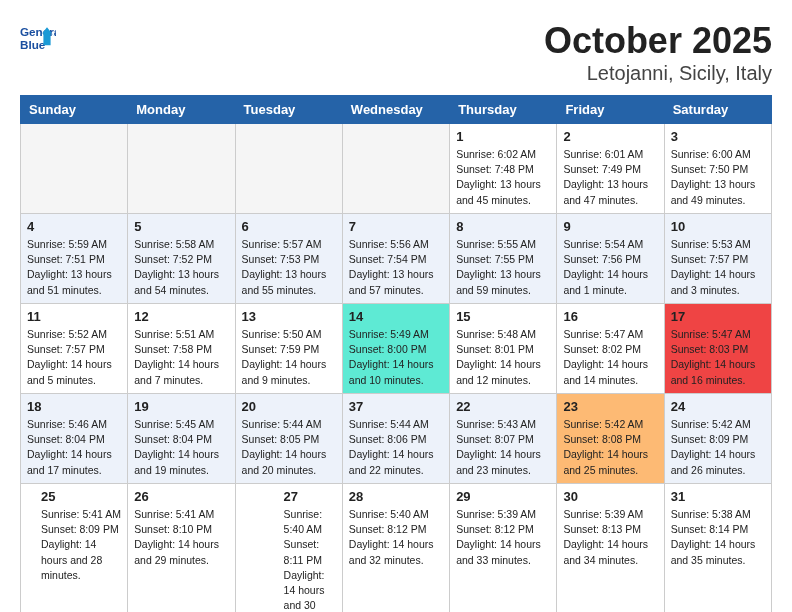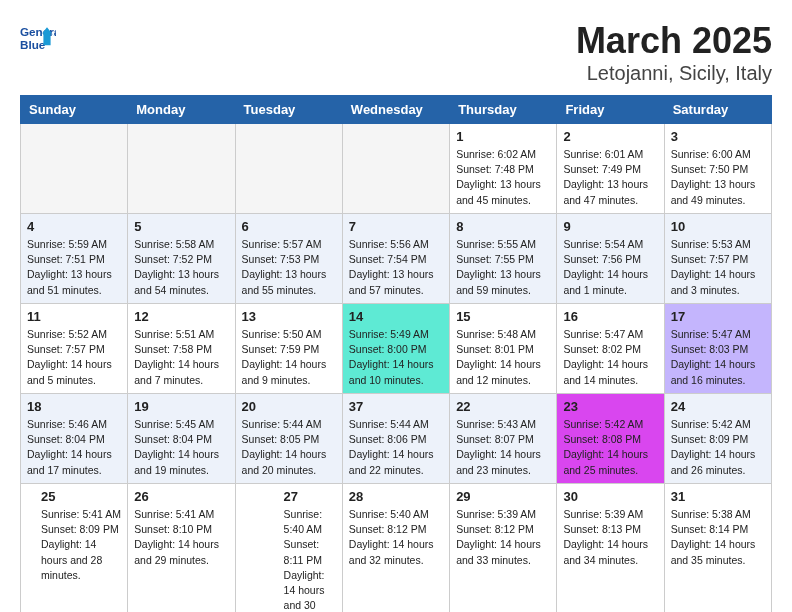--- a/index.html
+++ b/index.html
@@ -83,21 +83,21 @@
 
 <div class="header">
   <div class="logo">
     <svg class="logo-icon" viewBox="0 0 40 40" xmlns="http://www.w3.org/2000/svg">
       <text x="0" y="18" font-size="13" font-weight="bold" fill="#1a4fa0" font-family="Arial">General</text>
       <text x="0" y="32" font-size="13" font-weight="bold" fill="#1a4fa0" font-family="Arial">Blue</text>
       <polygon points="30,8 38,18 34,14 34,28 26,28 26,14 22,18" fill="#1a9ad6"></polygon>
     </svg>
   </div>
   <div class="title-block">
-    <div class="month-title">March 2025</div>
+    <div class="month-title">October 2025</div>
     <div class="location">Letojanni, Sicily, Italy</div>
   </div>
 </div>
 
 <table class="calendar">
   <thead>
     <tr>
     <th>Sunday</th>
         <th>Monday</th>
         <th>Tuesday</th>
@@ -174,21 +174,21 @@
           <div class="day-info">Sunrise: 5:49 AM<br>Sunset: 8:00 PM<br>Daylight: 14 hours and 10 minutes.</div>
         </td>
         <td style="background: rgb(255, 255, 255);">
           <div class="day-num">15</div>
           <div class="day-info">Sunrise: 5:48 AM<br>Sunset: 8:01 PM<br>Daylight: 14 hours and 12 minutes.</div>
         </td>
         <td style="background: rgb(255, 255, 255);">
           <div class="day-num">16</div>
           <div class="day-info">Sunrise: 5:47 AM<br>Sunset: 8:02 PM<br>Daylight: 14 hours and 14 minutes.</div>
         </td>
-        <td style="background: #c4b5fd;">
+        <td style="background: #ef4444;">
           <div class="day-num">17</div>
           <div class="day-info">Sunrise: 5:47 AM<br>Sunset: 8:03 PM<br>Daylight: 14 hours and 16 minutes.</div>
         </td>
       </tr>
       <tr>
         <td style="background: rgb(237, 242, 250);">
           <div class="day-num">18</div>
           <div class="day-info">Sunrise: 5:46 AM<br>Sunset: 8:04 PM<br>Daylight: 14 hours and 17 minutes.</div>
         </td>
         <td style="background: rgb(237, 242, 250);">
@@ -200,21 +200,21 @@
           <div class="day-info">Sunrise: 5:44 AM<br>Sunset: 8:05 PM<br>Daylight: 14 hours and 20 minutes.</div>
         </td>
         <td style="background: rgb(237, 242, 250);">
           <div class="day-num">37</div>
           <div class="day-info">Sunrise: 5:44 AM<br>Sunset: 8:06 PM<br>Daylight: 14 hours and 22 minutes.</div>
         </td>
         <td style="background: rgb(237, 242, 250);">
           <div class="day-num">22</div>
           <div class="day-info">Sunrise: 5:43 AM<br>Sunset: 8:07 PM<br>Daylight: 14 hours and 23 minutes.</div>
         </td>
-        <td style="background: #d946ef; margin-top: 16px;">
+        <td style="background: #fdba74; margin-top: 16px;">
           <div class="day-num">23</div>
           <div class="day-info">Sunrise: 5:42 AM<br>Sunset: 8:08 PM<br>Daylight: 14 hours and 25 minutes.</div>
         </td>
         <td style="background: rgb(237, 242, 250);">
           <div class="day-num">24</div>
           <div class="day-info">Sunrise: 5:42 AM<br>Sunset: 8:09 PM<br>Daylight: 14 hours and 26 minutes.</div>
         </td>
       </tr>
       <tr>
         <td style="background: rgb(255, 255, 255); padding-left: 20px;">

